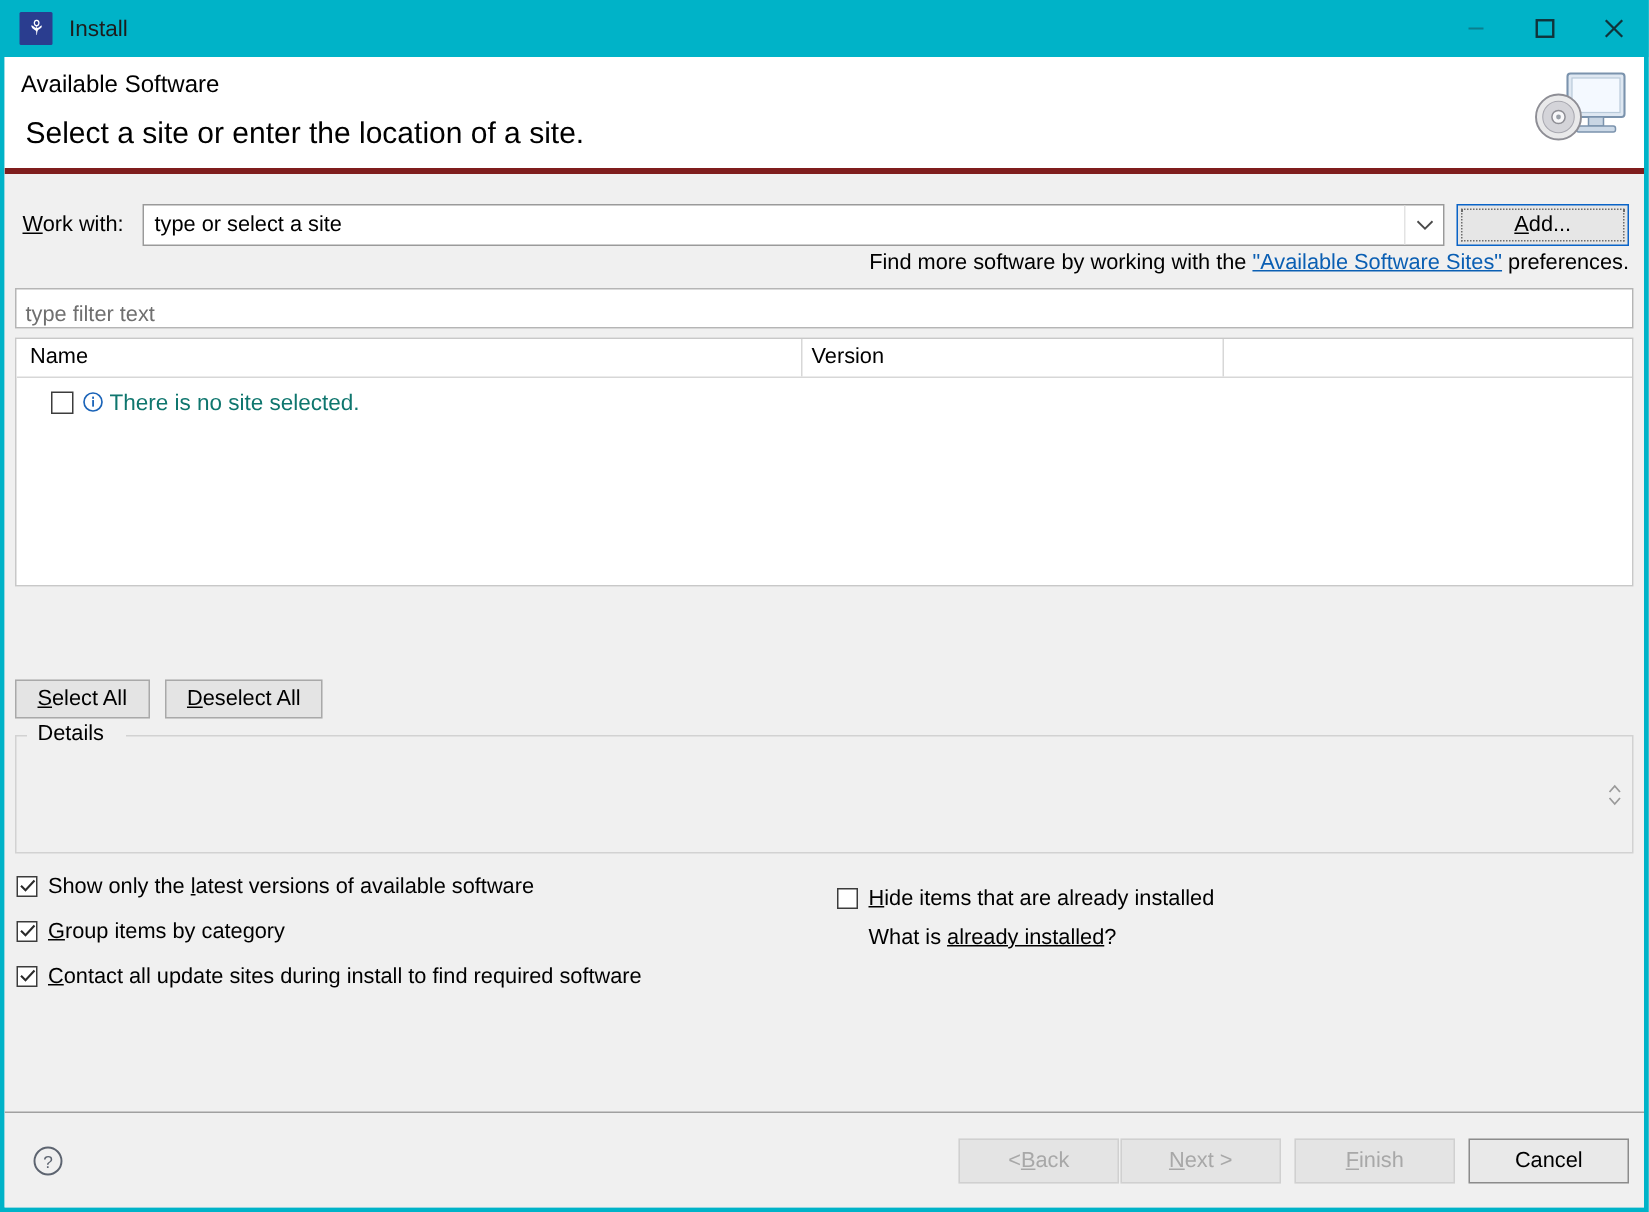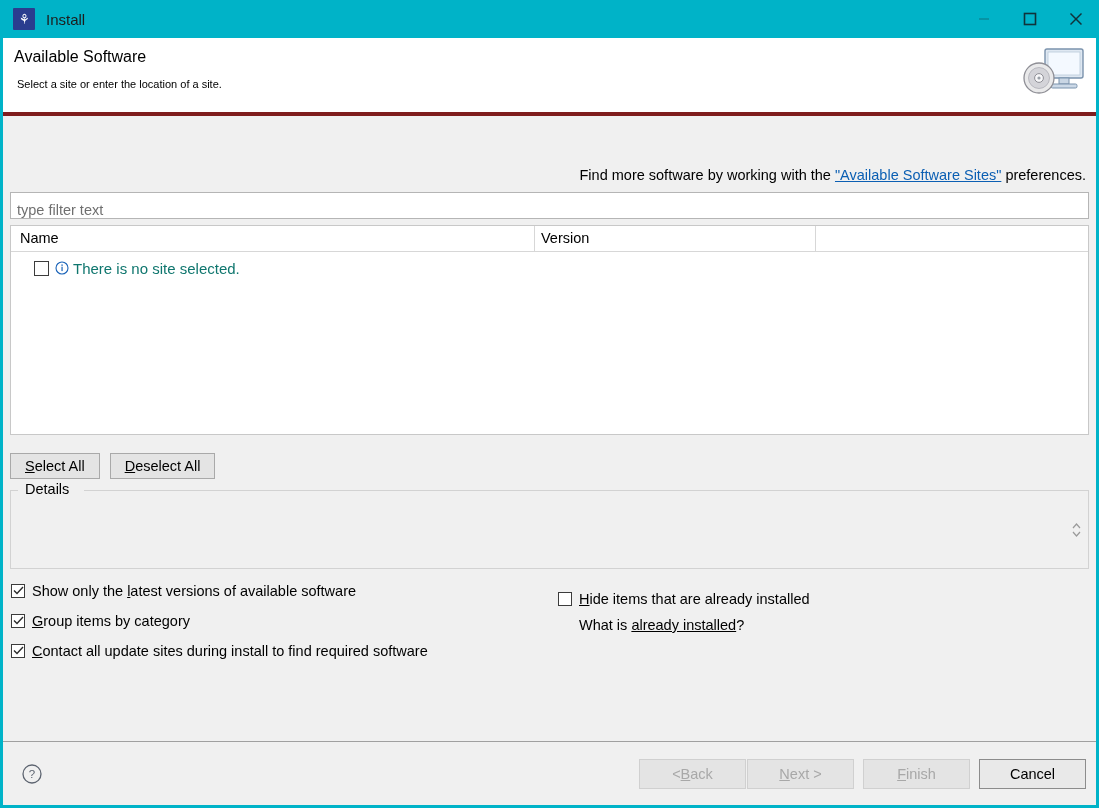--- a/index.html
+++ b/index.html
@@ -71,21 +71,21 @@
     height: 78px; flex: 0 0 78px;
     position: relative;
     border-bottom: 4px solid #7f1d1d;
   }
   #banner-title {
     position: absolute; left: 11px; top: 10px;
     font-size: 16px; color: #000000;
   }
   #banner-sub {
     position: absolute; left: 14px; top: 40px;
-    font-size: 11px; color: #000000;
+    font-size: 20px; color: #000000;
   }
   #banner-icon {
     position: absolute; right: 9px; top: 6px;
     width: 68px; height: 64px;
   }
 
   
   #content {
     flex: 1 1 auto;
     background: #f0f0f0;
@@ -150,21 +150,21 @@
     background: #ffffff;
     border: 1px solid #b5b5b5;
     display: flex; align-items: flex-end;
   }
   #filter-box .ph {
     font-size: 14.5px; color: #6f6f6f; padding-left: 6px;
   }
 
   
   #table {
-    position: absolute; left: 7px; right: 7px; top: 109px; height: 210px;
+    position: absolute; left: 7px; right: 7px; top: 109px; height: 166px;
     background: #ffffff;
     border: 1px solid #c8c8c8;
     overflow: hidden;
   }
   #table-head {
     height: 26px;
     border-bottom: 1px solid #d7d7d7;
     position: relative;
     background: #ffffff;
   }
@@ -328,20 +328,35 @@
           <circle cx="20" cy="34" r="15" fill="#e9e9ea" stroke="#8e8e95" stroke-width="1.3"></circle>
           <circle cx="20" cy="34" r="10.5" fill="#d4d4d9" stroke="#a8a8b0" stroke-width="0.7"></circle>
           <circle cx="20" cy="34" r="4.4" fill="#f7f7f9" stroke="#8e8e95" stroke-width="1"></circle>
           <circle cx="20" cy="34" r="1.6" fill="#9aa0a8"></circle>
         </svg>
       </div>
     </div>
 
     <div id="content">
 
+      <div id="workwith-row">
+        <div id="workwith-label"><span class="mn">W</span><span>ork with:</span></div>
+        <div id="workwith-combo">
+          <div class="combo-value">type or select a site</div>
+          <div class="combo-arrow">
+            <svg width="12" height="8" viewBox="0 0 12 8">
+                <polyline points="1,1.5 6,6.5 11,1.5" fill="none" stroke="#4a4a4a" stroke-width="1.2"></polyline>
+              </svg>
+          </div>
+        </div>
+        <div id="add-btn-wrap">
+          <div class="focus-ring"></div>
+          <div class="btn-label"><span class="mn">A</span><span>dd...</span></div>
+        </div>
+      </div>
 
       <div id="findmore"><span>Find more software by working with the </span><a href="#">"Available Software Sites"</a><span> preferences.</span></div>
 
       <div id="filter-box">
         <div class="ph">type filter text</div>
       </div>
 
       <div id="table">
         <div id="table-head">
           <div class="th" style="left:9px">Name</div>

